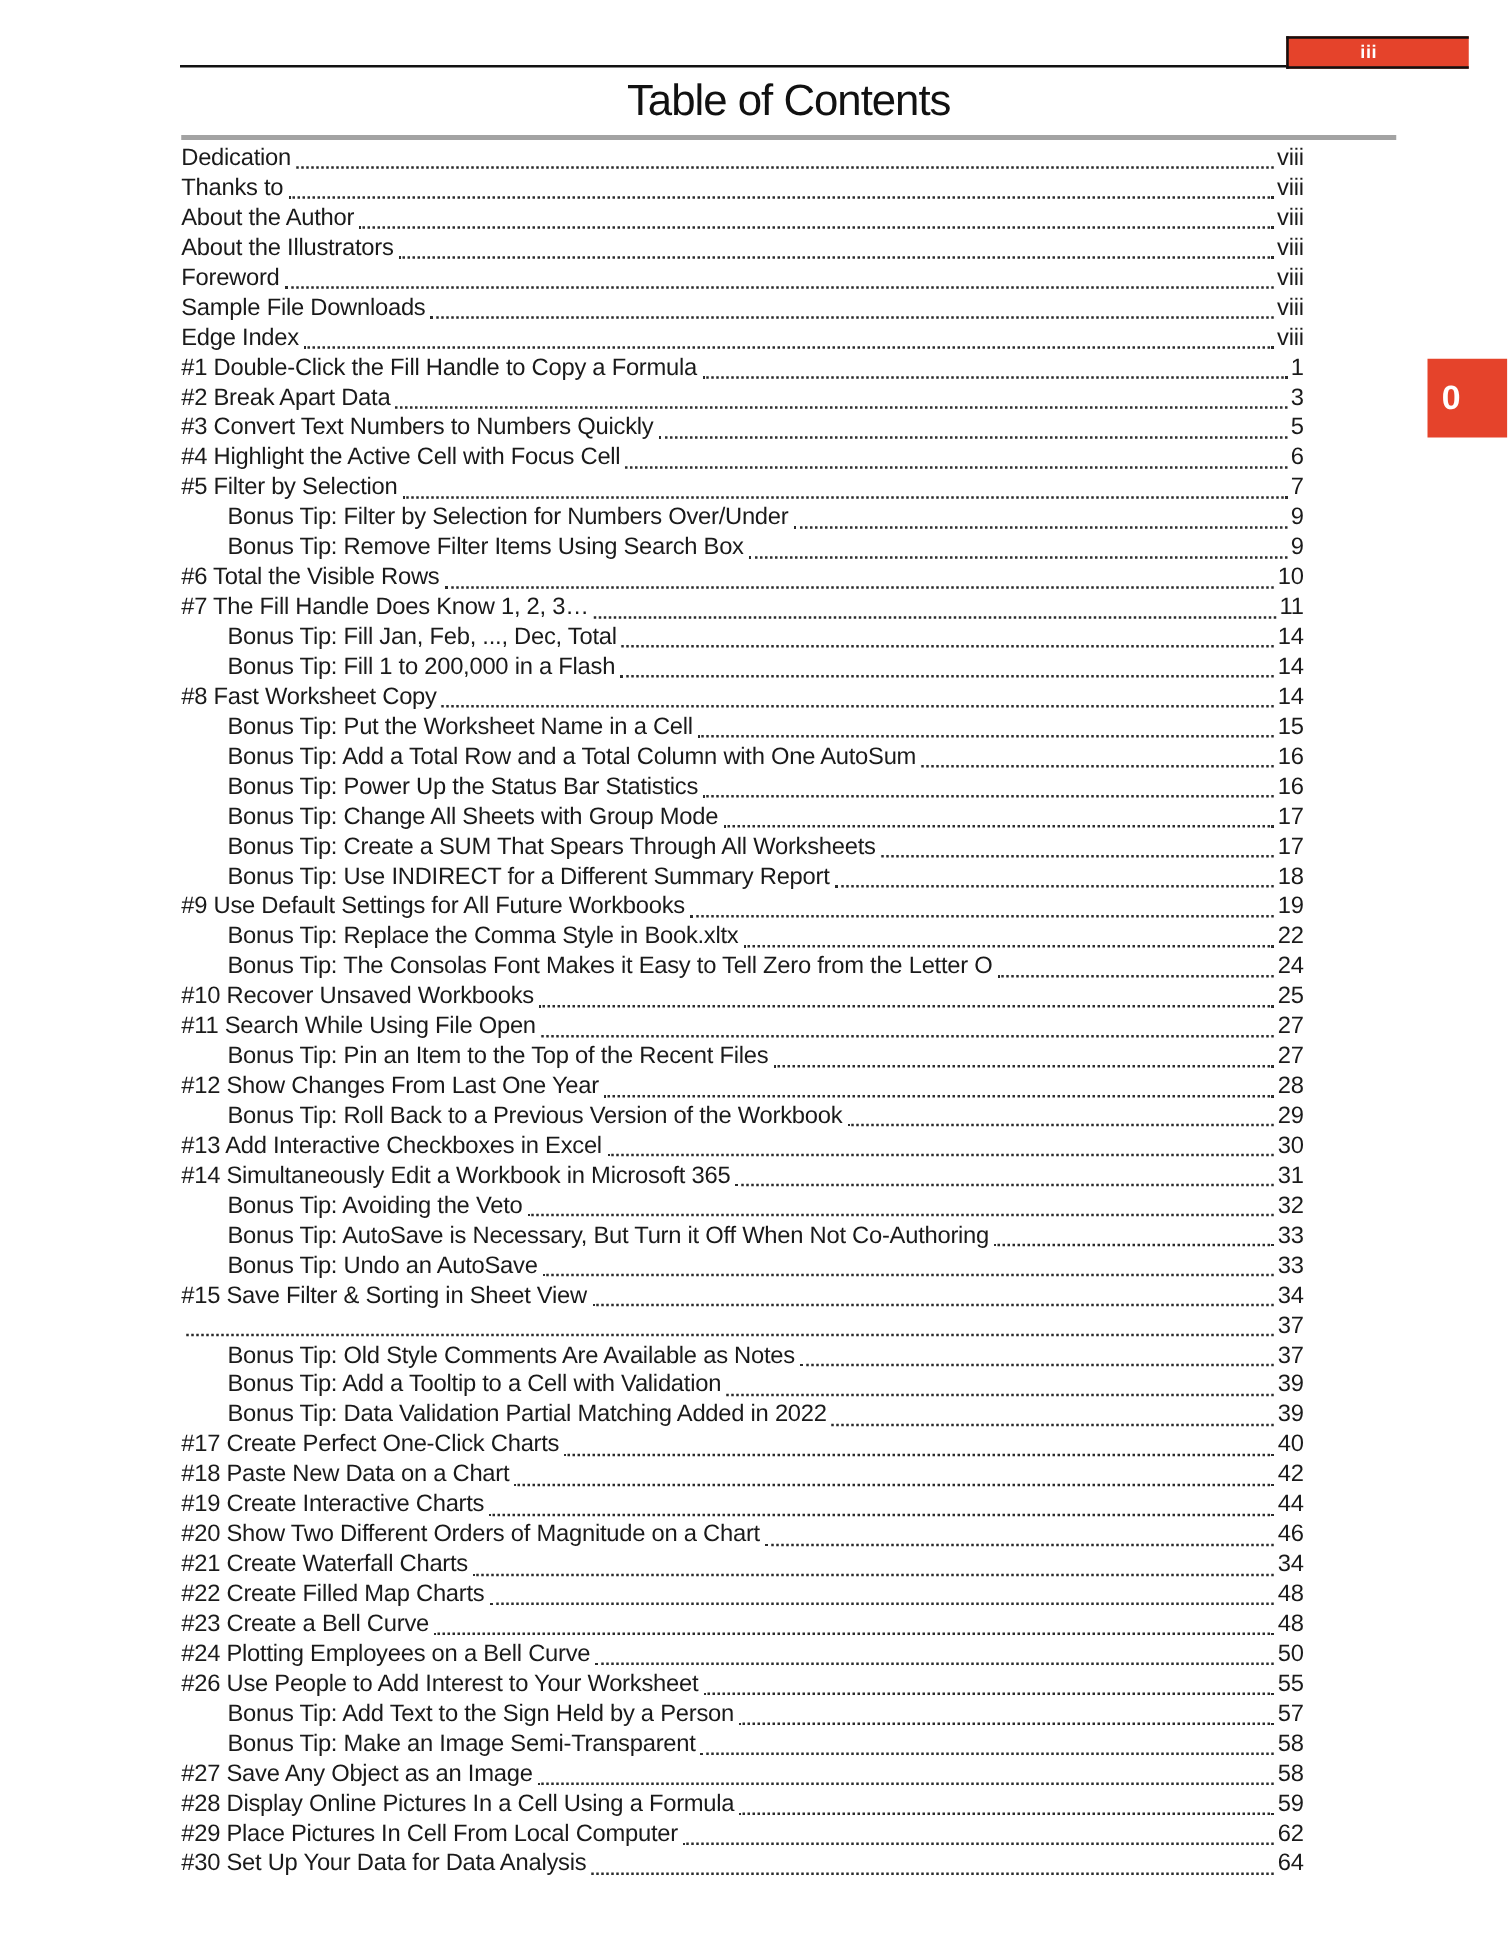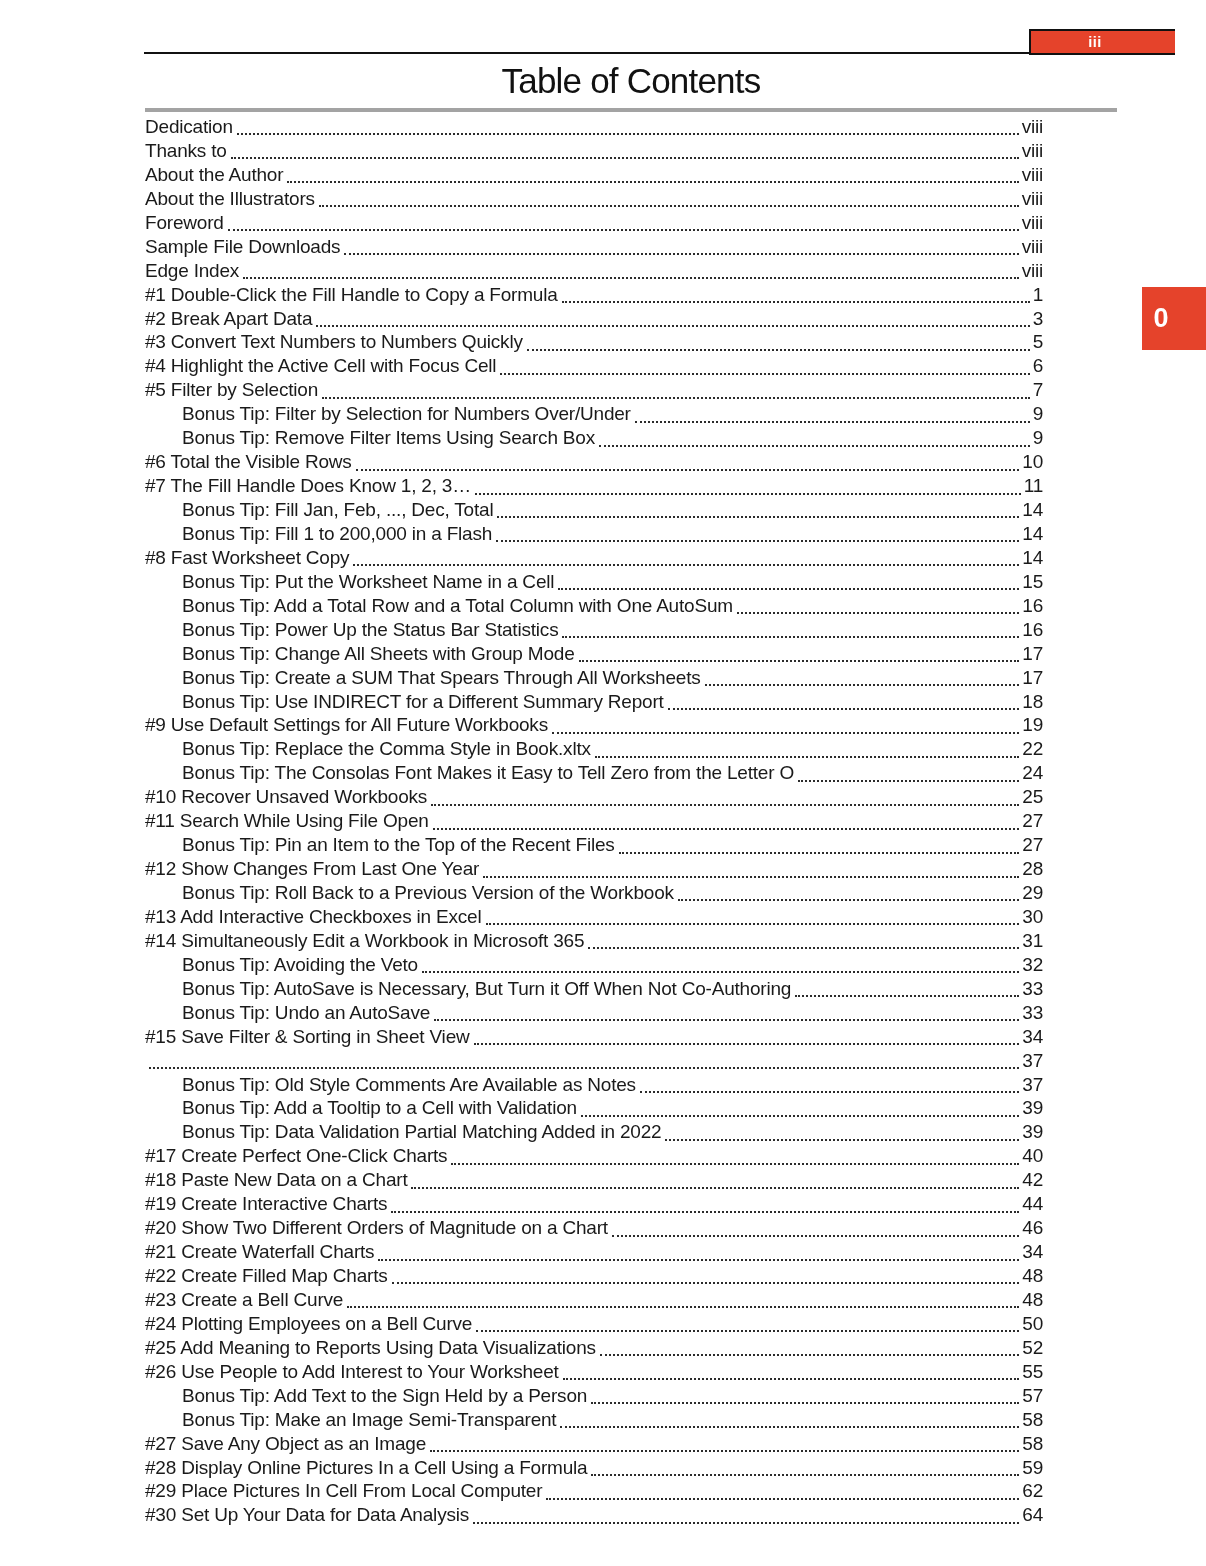--- a/index.html
+++ b/index.html
@@ -311,25 +311,20 @@
         <span class="t">#23 Create a Bell Curve</span>
         <span class="leader"></span>
         <span class="p">48</span>
       </div>
       <div class="toc-row">
         <span class="t">#24 Plotting Employees on a Bell Curve</span>
         <span class="leader"></span>
         <span class="p">50</span>
       </div>
       <div class="toc-row">
-        <span class="t">#25 Add Meaning to Reports Using Data Visualizations</span>
-        <span class="leader"></span>
-        <span class="p">52</span>
-      </div>
-      <div class="toc-row">
         <span class="t">#26 Use  People to Add Interest to Your Worksheet</span>
         <span class="leader"></span>
         <span class="p">55</span>
       </div>
       <div class="toc-row indent">
         <span class="t">Bonus Tip: Add Text to the Sign Held by a  Person</span>
         <span class="leader"></span>
         <span class="p">57</span>
       </div>
       <div class="toc-row indent">

